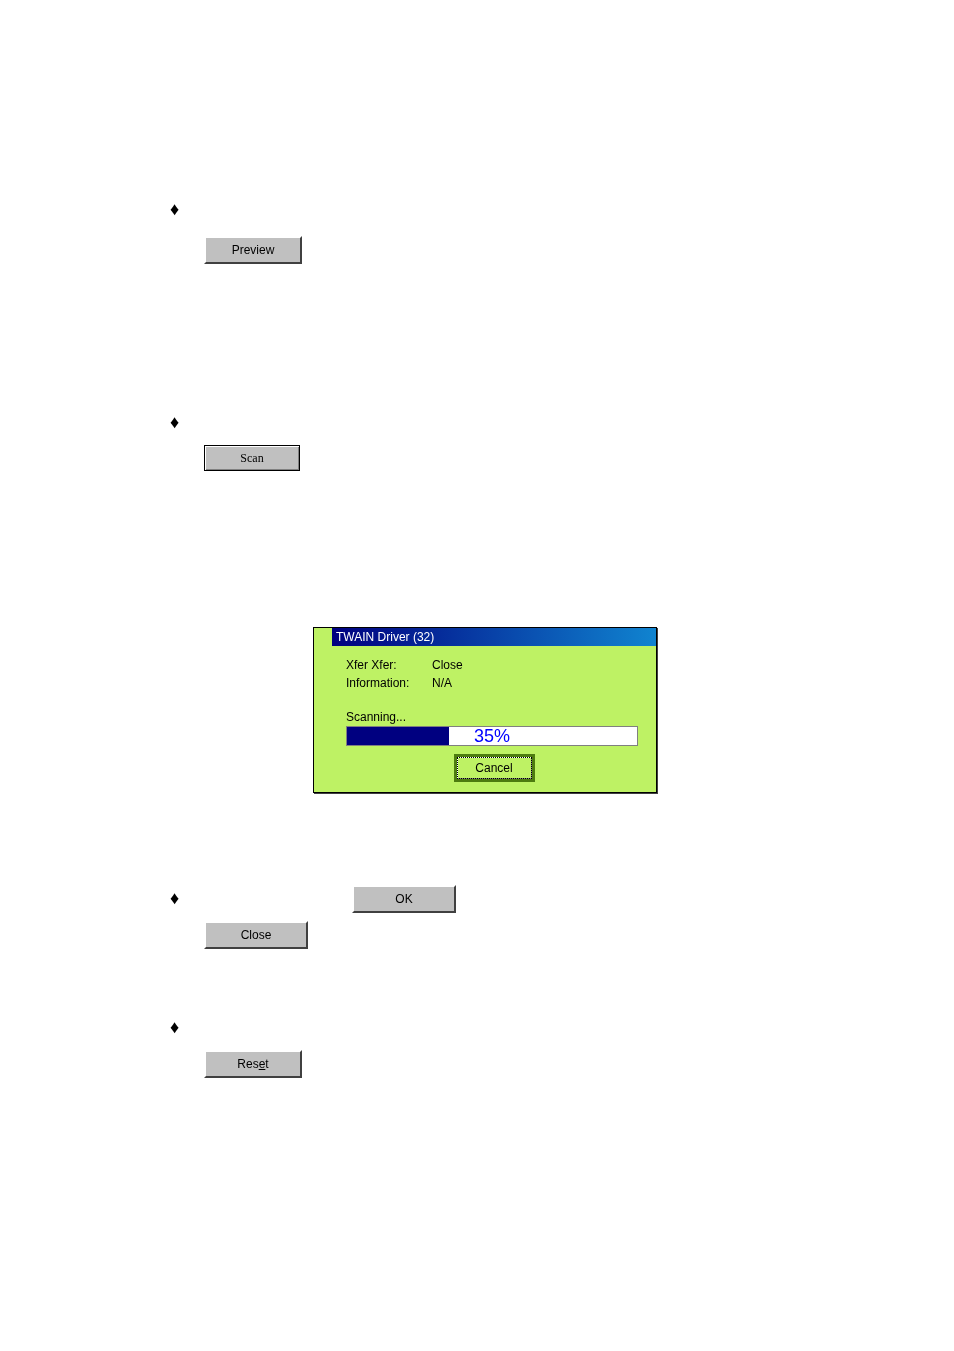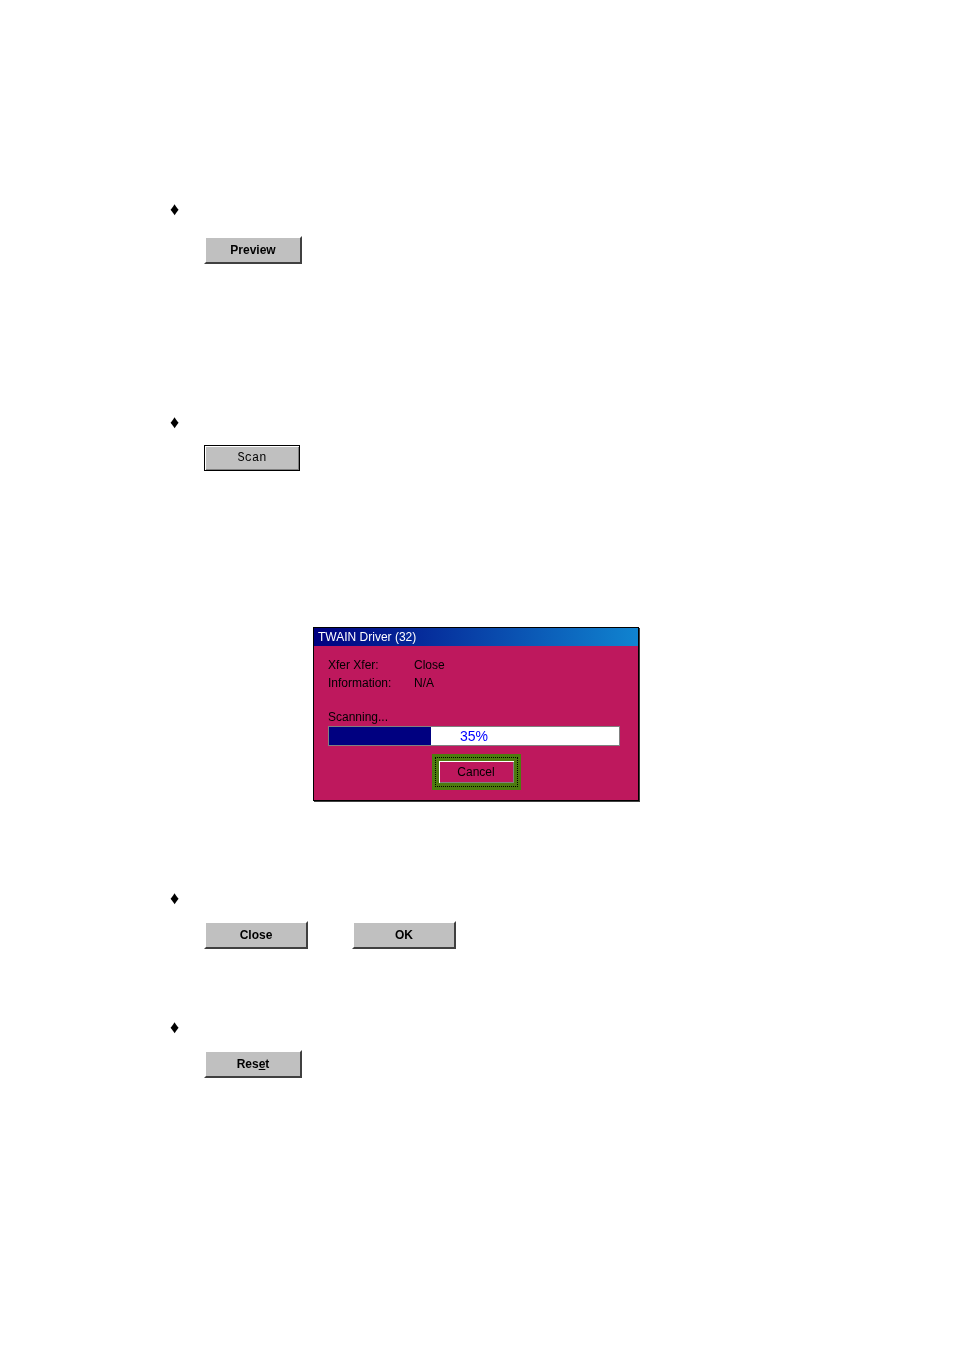--- a/index.html
+++ b/index.html
@@ -9,39 +9,39 @@
 
 .win-btn{
   position:absolute;
   height:24px;
   background:#c0c0c0;
   border:2px solid;
   border-color:#fff #404040 #404040 #fff;
   font-size:12px;
   display:flex;align-items:center;justify-content:center;
   font-family:"MS Sans Serif",Tahoma,Arial,sans-serif;
-  font-weight:bold;
 }
 .win-btn-inner{
   position:absolute;
   height:24px;
   background:#c0c0c0;
   border:1px solid #000;
   font-size:12px;
   display:flex;align-items:center;justify-content:center;
   box-shadow: inset 1px 1px 0 #fff, inset -1px -1px 0 #808080;
-  font-family:Liberation Mono, monospace;
+  font-family:Liberation Serif, serif;
 }
 
 
 .dialog{
   position:absolute;
-  background:#be185d;
+  background:#bef264;
   border:1px solid #000;
   box-shadow: 1px 1px 0 #404040;
+  padding-left: 18px;
 }
 .titlebar{
   height:18px;
   background:linear-gradient(to right,#000080,#1084d0);
   color:#fff;
   font-size:12px;
   display:flex;align-items:center;
   padding:0 4px;
 }
 .dlg-body{
@@ -56,28 +56,28 @@
   border:1px solid #808080;
   position:relative;
   margin-top:2px;
 }
 .progress-fill{
   position:absolute;left:0;top:0;bottom:0;background:#000080;
 }
 .progress-text{
   position:absolute;left:0;right:0;top:0;bottom:0;
   color:#0000ff;
-  font-size:14px;
+  font-size:18px;
   display:flex;align-items:center;justify-content:center;
   mix-blend-mode:normal;
 }
 .cancel-btn{
   margin:8px auto 0 auto;
   width:75px;height:22px;
-  border:7px solid #4d7c0f;
+  border:3px solid #4d7c0f;
   box-shadow: inset 1px 1px 0 #fff, inset -1px -1px 0 #808080;
   outline:1px dotted #000;
   outline-offset:-4px;
   display:flex;align-items:center;justify-content:center;
   font-size:12px;
 }
 .u{text-decoration:underline}
 </style>
 </head>
 <body>
@@ -115,21 +115,21 @@
       <div class="cancel-btn">
         <span>Cancel</span>
       </div>
     </div>
   </div>
 
   <span class="bullet" style="left:170px;top:889px">♦</span>
   <div class="win-btn" style="left:204px;top:921px;width:100px">
     <span>Close</span>
   </div>
-  <div class="win-btn" style="left:352px;top:921px;width:100px">
+  <div class="win-btn" style="left:352px;top:885px;width:100px">
     <span>OK</span>
   </div>
 
   <span class="bullet" style="left:170px;top:1018px">♦</span>
   <div class="win-btn" style="left:204px;top:1050px;width:94px">
     <span><span>Res</span><span class="u">e</span><span>t</span></span>
   </div>
 
 </div>
 

